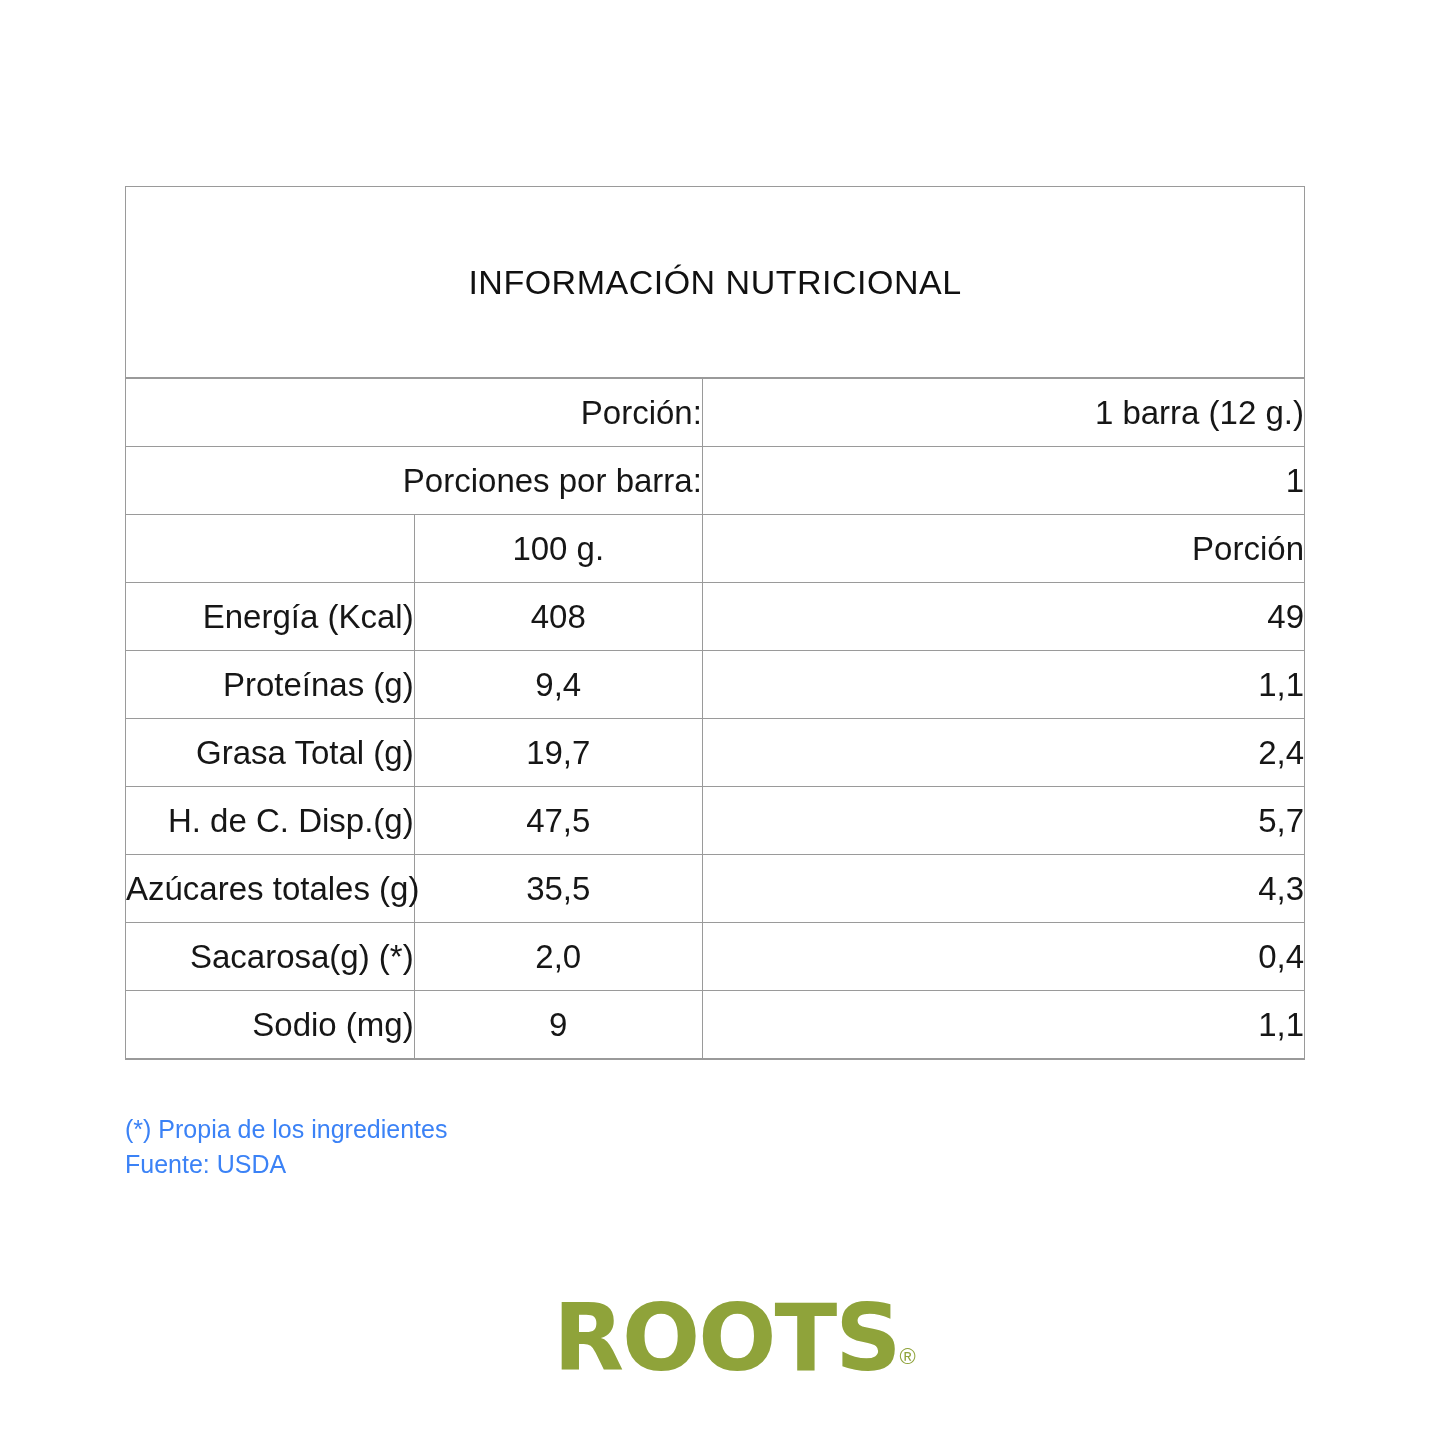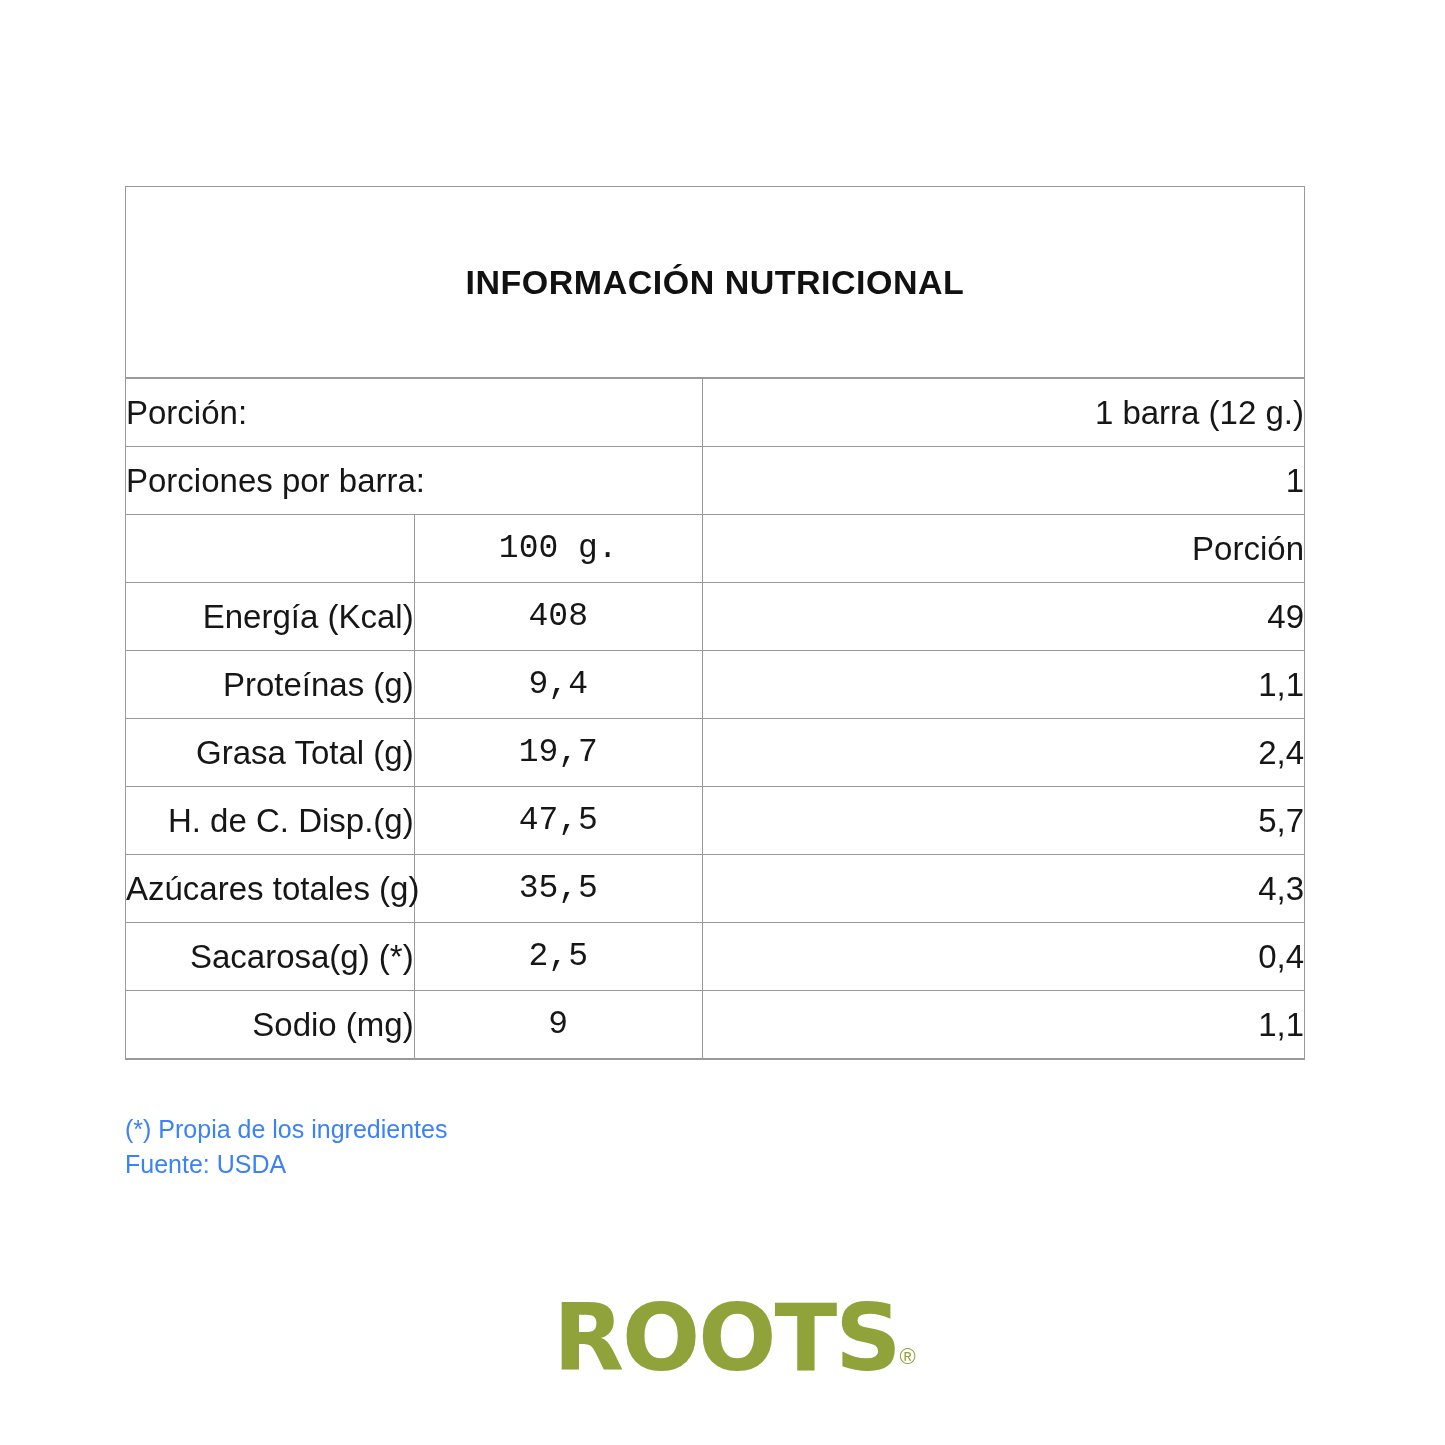--- a/index.html
+++ b/index.html
@@ -35,21 +35,21 @@
 
   .title-row {
     height: 190px;
     display: flex;
     align-items: center;
     justify-content: center;
     border-bottom: 1px solid #9a9a9a;
   }
   .title-row .title {
     font-size: 34px;
-    font-weight: bold;
+    font-weight: normal;
     letter-spacing: 0.5px;
     color: #111;
   }
 
   table.nut {
     border-collapse: collapse;
     width: 100%;
     table-layout: fixed;
   }
   table.nut td {
@@ -69,29 +69,28 @@
 
   .c-label {
     width: 410px;
     padding-left: 26px;
     text-align: right;
     white-space: nowrap;
   }
   .c-mid {
     width: 340px;
     text-align: center;
-    font-family: Liberation Mono, monospace;
   }
   .c-right {
     width: 428px;
     text-align: right;
   }
 
   .serving-label {
-    text-align: left;
+    text-align: right;
   }
 
   .footnotes {
     position: absolute;
     left: 125px;
     top: 1112px;
     font-size: 25px;
     line-height: 1.38;
     color: #3b82f6;
   }
@@ -166,21 +165,21 @@
           <td class="c-mid colsep-left">47,5</td>
           <td class="c-right">5,7</td>
         </tr>
         <tr>
           <td class="c-label colsep-left">Azúcares totales (g)</td>
           <td class="c-mid colsep-left">35,5</td>
           <td class="c-right">4,3</td>
         </tr>
         <tr>
           <td class="c-label colsep-left">Sacarosa(g) (*)</td>
-          <td class="c-mid colsep-left">2,5</td>
+          <td class="c-mid colsep-left">2,0</td>
           <td class="c-right">0,4</td>
         </tr>
         <tr>
           <td class="c-label colsep-left">Sodio (mg)</td>
           <td class="c-mid colsep-left">9</td>
           <td class="c-right">1,1</td>
         </tr>
       </tbody>
     </table>
   </div>

